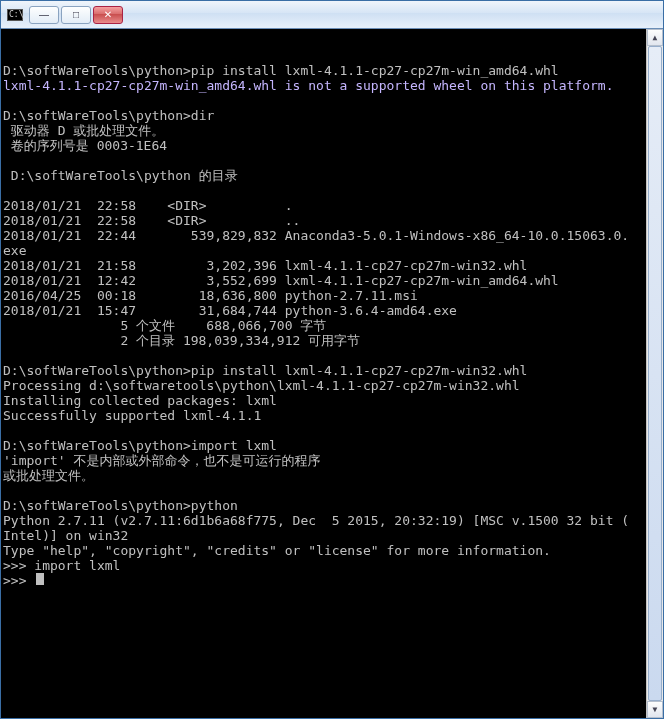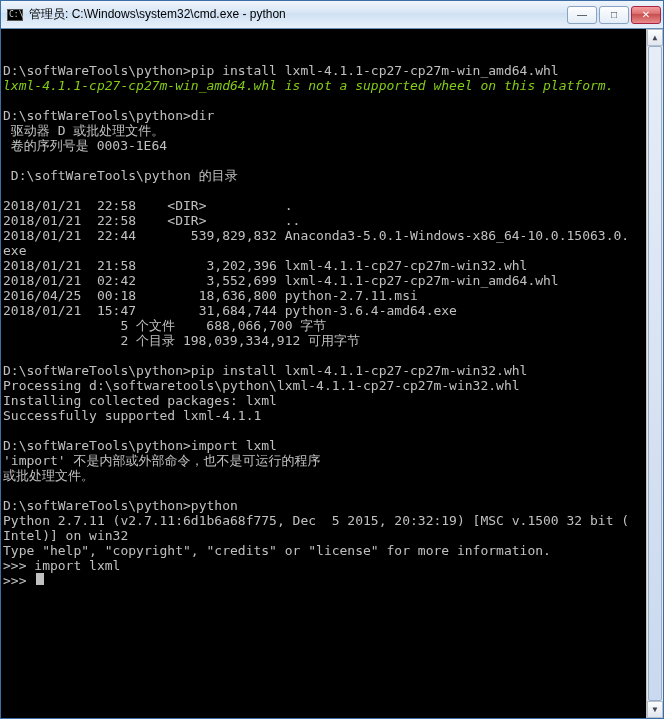--- a/index.html
+++ b/index.html
@@ -49,21 +49,21 @@
   background: #000;
   color: #c0c0c0;
   font-family: "Consolas","NSimSun","SimSun",monospace;
   font-size: 13px;
   line-height: 15px;
   padding: 4px 2px;
   white-space: pre;
   overflow: hidden;
   position: relative;
 }
-.yellow { color: #84cc16; font-style: italic; }
+.yellow { color: #c4b5fd; }
 .cursor {
   display: inline-block; width: 8px; height: 12px;
   background: #c0c0c0; vertical-align: baseline;
   margin-left: 2px;
 }
 .scrollbar {
   position: absolute; right: 0; top: 0; bottom: 0; width: 17px;
   background: #e9e9e9;
   border-left: 1px solid #c2c2c2;
   display: flex; flex-direction: column;
@@ -82,21 +82,20 @@
   background: linear-gradient(#e6edf7,#cad9ef);
   border: 1px solid #97aecb; border-radius: 2px;
 }
 </style>
 </head>
 <body>
 
 <div class="window">
   <div class="titlebar">
     <div class="app-icon">C:\</div>
-    <div class="title">管理员: C:\Windows\system32\cmd.exe - python</div>
     <div class="win-buttons">
       <div class="win-btn">—</div>
       <div class="win-btn">□</div>
       <div class="win-btn close">✕</div>
     </div>
   </div>
 
   <div class="term">
 <span></span>
 <span>D:\softWareTools\python&gt;pip install lxml-4.1.1-cp27-cp27m-win_amd64.whl</span>
@@ -106,21 +105,21 @@
 <span> 驱动器 D 或批处理文件。</span>
 <span> 卷的序列号是 0003-1E64</span>
 <span></span>
 <span> D:\softWareTools\python 的目录</span>
 <span></span>
 <span>2018/01/21  22:58    &lt;DIR&gt;          .</span>
 <span>2018/01/21  22:58    &lt;DIR&gt;          ..</span>
 <span>2018/01/21  22:44       539,829,832 Anaconda3-5.0.1-Windows-x86_64-10.0.15063.0.</span>
 <span>exe</span>
 <span>2018/01/21  21:58         3,202,396 lxml-4.1.1-cp27-cp27m-win32.whl</span>
-<span>2018/01/21  02:42         3,552,699 lxml-4.1.1-cp27-cp27m-win_amd64.whl</span>
+<span>2018/01/21  12:42         3,552,699 lxml-4.1.1-cp27-cp27m-win_amd64.whl</span>
 <span>2016/04/25  00:18        18,636,800 python-2.7.11.msi</span>
 <span>2018/01/21  15:47        31,684,744 python-3.6.4-amd64.exe</span>
 <span>               5 个文件    688,066,700 字节</span>
 <span>               2 个目录 198,039,334,912 可用字节</span>
 <span></span>
 <span>D:\softWareTools\python&gt;pip install lxml-4.1.1-cp27-cp27m-win32.whl</span>
 <span>Processing d:\softwaretools\python\lxml-4.1.1-cp27-cp27m-win32.whl</span>
 <span>Installing collected packages: lxml</span>
 <span>Successfully supported lxml-4.1.1</span>
 <span></span>

